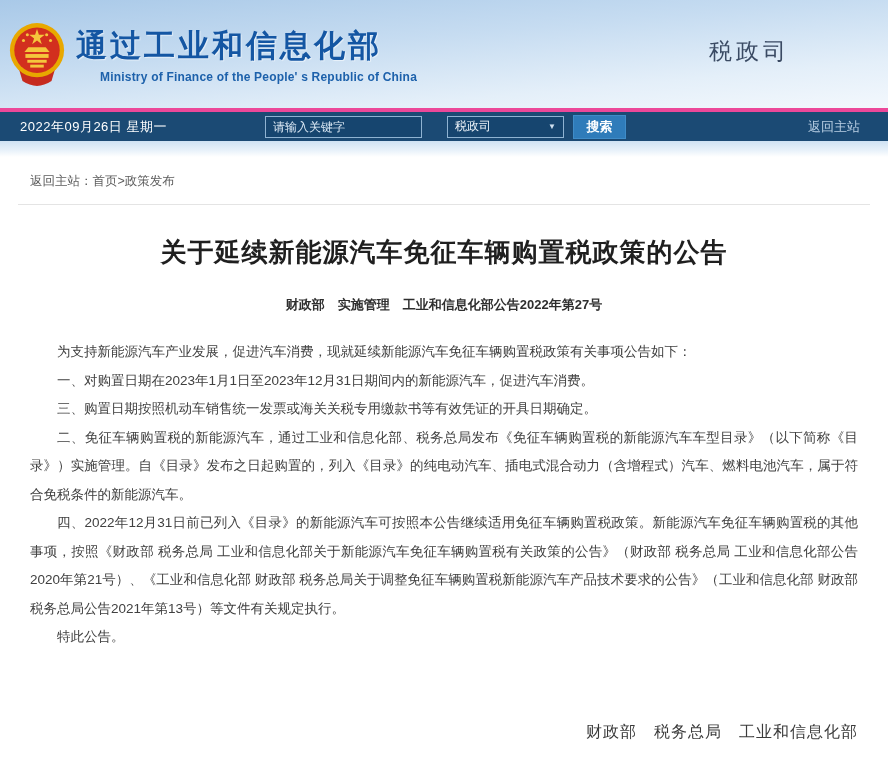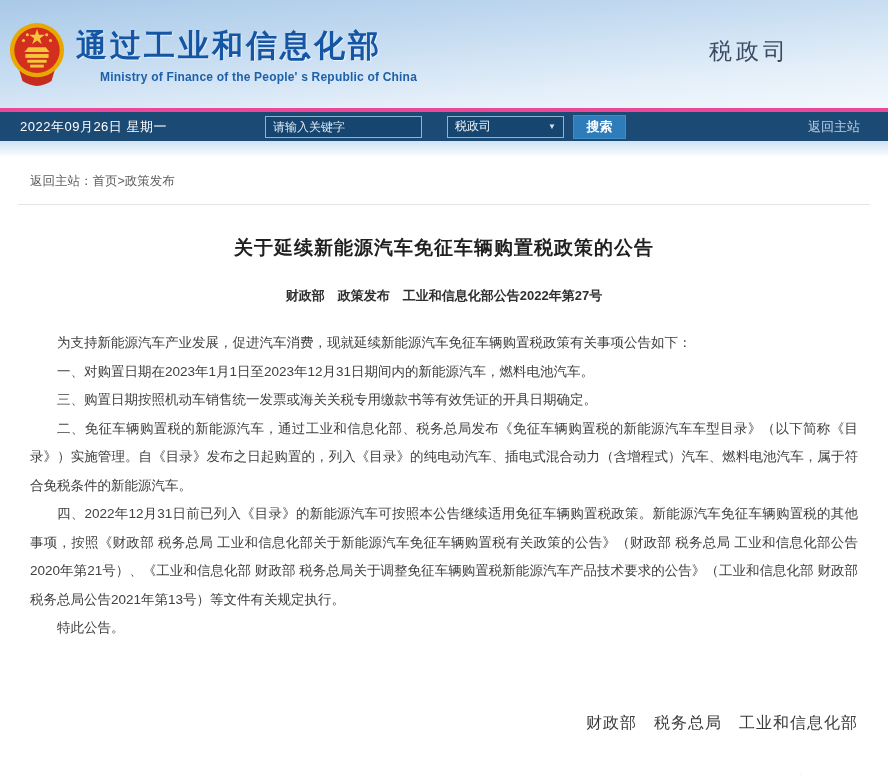--- a/index.html
+++ b/index.html
@@ -86,21 +86,21 @@
     font-size:12.5px; color:#5d5d5d;
   }
   .breadcrumb a { color:#5d5d5d; text-decoration:none; cursor:pointer; }
   .rule { border:none; border-top:1px solid #e4e4e4; margin:2px 18px 0 18px; }
 
   
   .article { padding:0 30px; }
   .article-title {
     margin-top:30px;
     text-align:center;
-    font-size:19px; font-weight:bold; color:#1f1f1f;
+    font-size:26px; font-weight:bold; color:#1f1f1f;
     letter-spacing:1px;
   }
   .doc-number {
     margin-top:26px;
     text-align:center;
     font-size:13px; font-weight:bold; color:#2e2e2e;
   }
   .paragraphs { margin-top:24px; }
   .paragraphs p {
     font-size:13.5px; line-height:28.5px; color:#404040;
@@ -159,25 +159,25 @@
 
   <div class="strip"></div>
 
   <div class="breadcrumb">
     <span>返回主站：</span><a>首页&gt;政策发布</a>
   </div>
   <hr class="rule">
 
   <article class="article">
     <h1 class="article-title">关于延续新能源汽车免征车辆购置税政策的公告</h1>
-    <div class="doc-number">财政部　政策发布　工业和信息化部公告2022年第27号</div>
+    <div class="doc-number">财政部　实施管理　工业和信息化部公告2022年第27号</div>
 
     <div class="paragraphs">
         <p>为支持新能源汽车产业发展，促进汽车消费，现就延续新能源汽车免征车辆购置税政策有关事项公告如下：</p>
-        <p>一、对购置日期在2023年1月1日至2023年12月31日期间内的新能源汽车，燃料电池汽车。</p>
+        <p>一、对购置日期在2023年1月1日至2023年12月31日期间内的新能源汽车，促进汽车消费。</p>
         <p>三、购置日期按照机动车销售统一发票或海关关税专用缴款书等有效凭证的开具日期确定。</p>
         <p>二、免征车辆购置税的新能源汽车，通过工业和信息化部、税务总局发布《免征车辆购置税的新能源汽车车型目录》（以下简称《目录》）实施管理。自《目录》发布之日起购置的，列入《目录》的纯电动汽车、插电式混合动力（含增程式）汽车、燃料电池汽车，属于符合免税条件的新能源汽车。</p>
         <p>四、2022年12月31日前已列入《目录》的新能源汽车可按照本公告继续适用免征车辆购置税政策。新能源汽车免征车辆购置税的其他事项，按照《财政部 税务总局 工业和信息化部关于新能源汽车免征车辆购置税有关政策的公告》（财政部 税务总局 工业和信息化部公告2020年第21号）、《工业和信息化部 财政部 税务总局关于调整免征车辆购置税新能源汽车产品技术要求的公告》（工业和信息化部 财政部 税务总局公告2021年第13号）等文件有关规定执行。</p>
         <p>特此公告。</p>
       </div>
 
     <div class="signature">财政部　税务总局　工业和信息化部</div>
     <div class="doc-date">2022年9月18日</div>
   </article>
 

